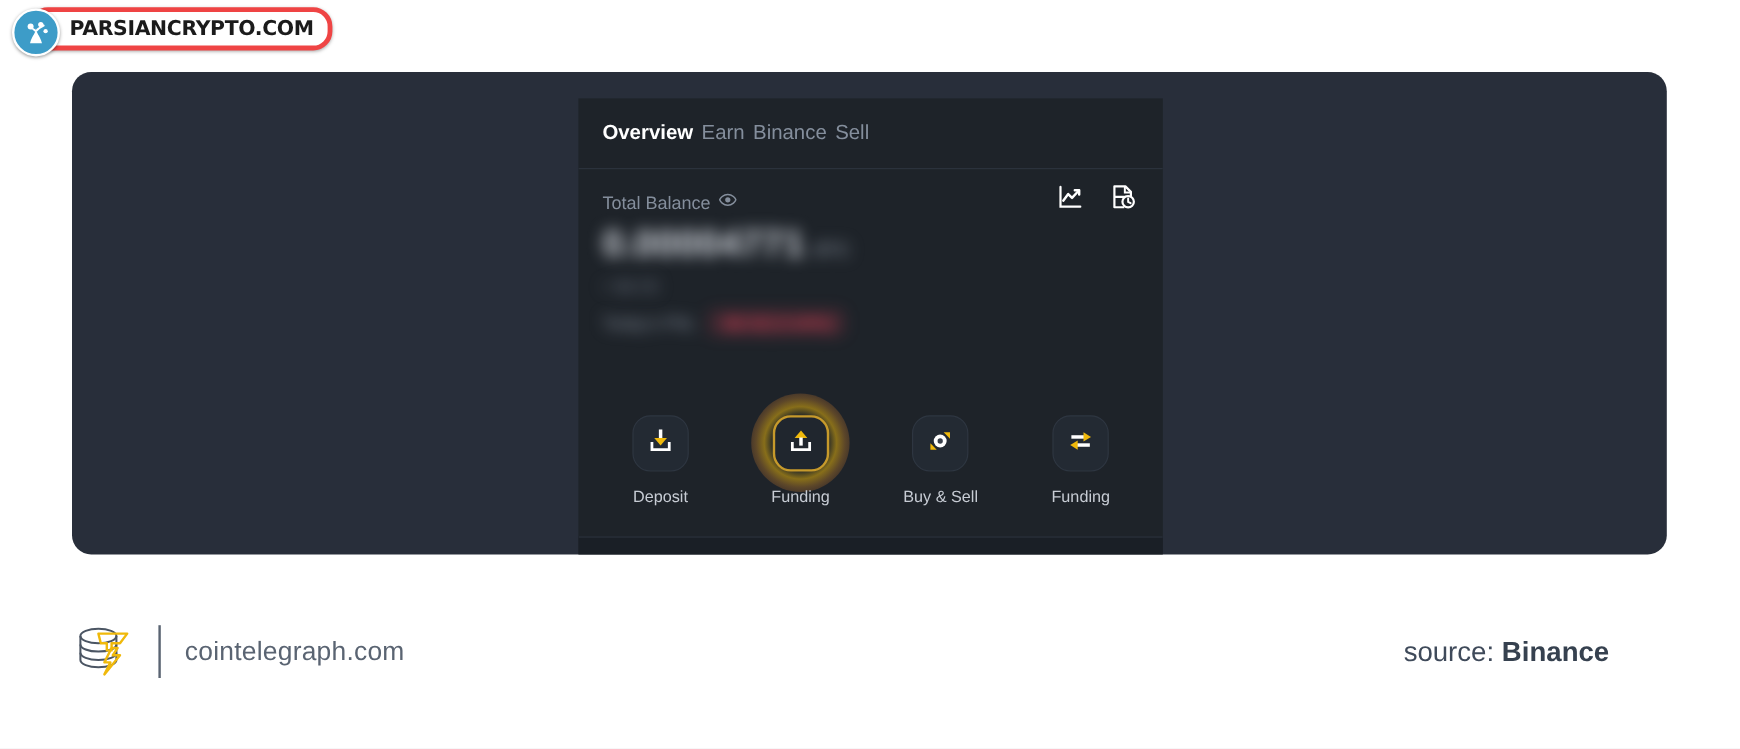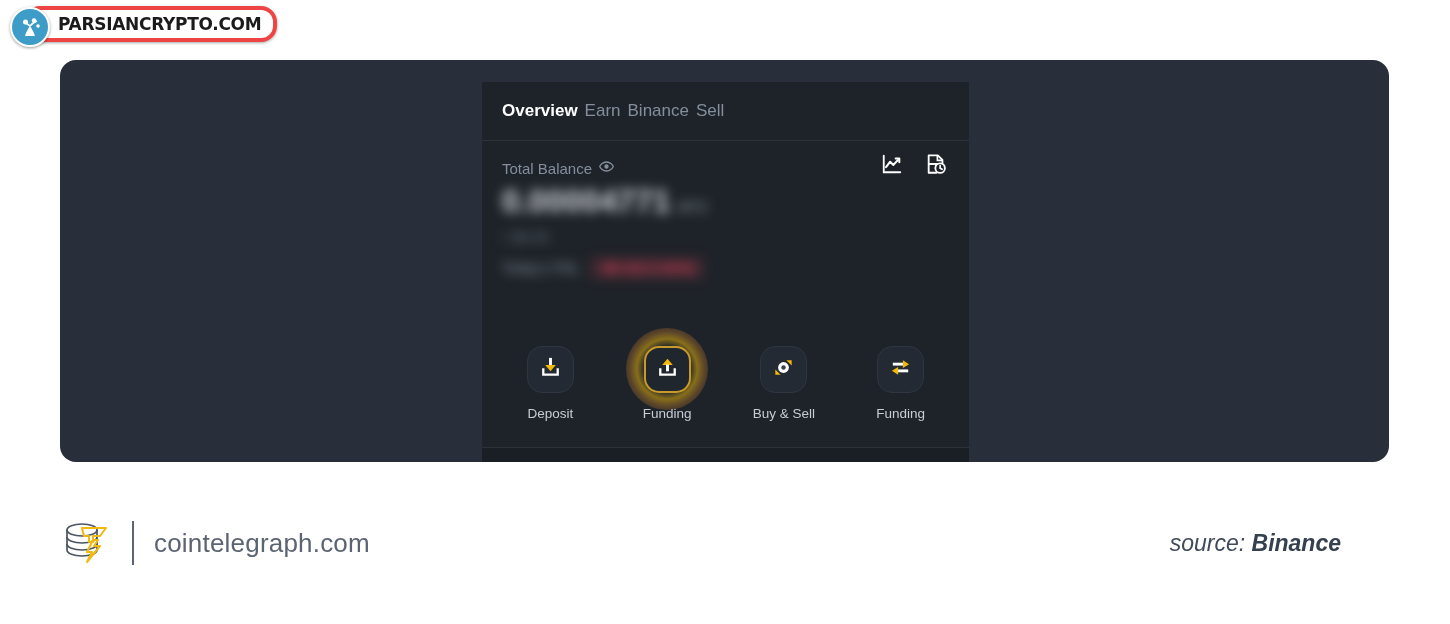--- a/index.html
+++ b/index.html
@@ -252,29 +252,28 @@
     display: flex;
     align-items: center;
     gap: 20px;
   }
   #ct-divider {
     width: 2px;
     height: 44px;
     background: #5a6472;
   }
   #ct-url {
-    font-size: 26px;
+    font-size: 22px;
     color: #5a6472;
     letter-spacing: .2px;
   }
   #source-attr {
     position: absolute;
     right: 48px;
     font-size: 23px;
-    font-style: italic;
     color: #3f4a5a;
     white-space: nowrap;
   }
   #source-attr .src-name {
     font-weight: bold;
     color: #36414f;
   }
 </style>
 </head>
 <body>

